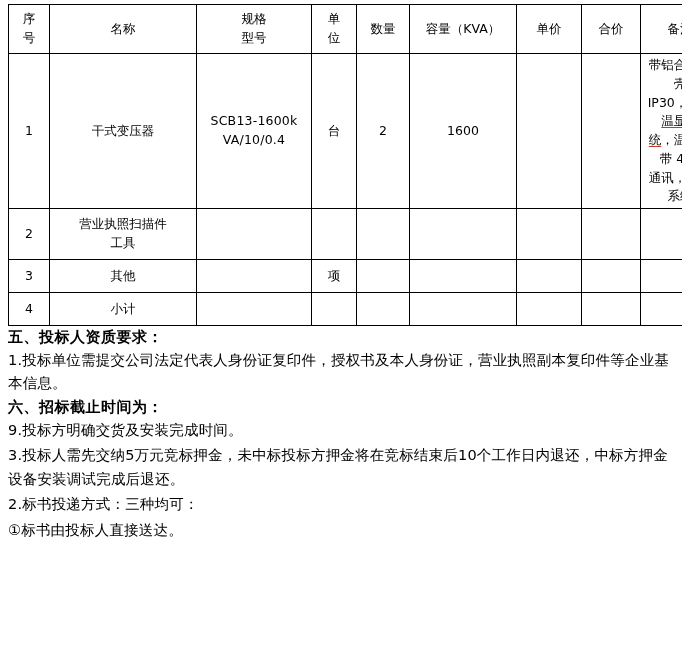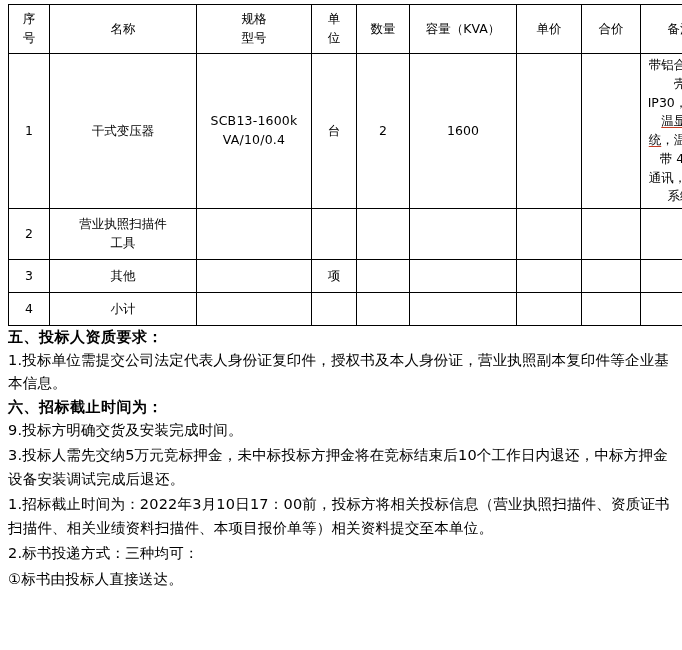--- a/index.html
+++ b/index.html
@@ -184,19 +184,18 @@
     <div class="para">1.投标单位需提交公司法定代表人身份证复印件，授权书及本人身份证，营业执照副本复印件等企业基本信息。</div>
   </div>
 
   <div class="block">
     <div class="sec">六、招标截止时间为：</div>
     <div class="para">9.投标方明确交货及安装完成时间。</div>
     <div class="para">3.投标人需先交纳5万元竞标押金，未中标投标方押金将在竞标结束后10个工作日内退还，中标方押金设备安装调试完成后退还。</div>
   </div>
 
   <div class="block">
-    <div class="para">1.招标截止时间为：2022年3月10日17：00前，投标方将相关投标信息（营业执照扫描件、资质证书扫描件、相关业绩资料扫描件、本项目报价单等）相关资料提交至本单位。</div>
     <div class="para">2.标书投递方式：三种均可：</div>
     <div class="para">①标书由投标人直接送达。</div>
 
   </div>
 
 </div>
 
 </body></html>

